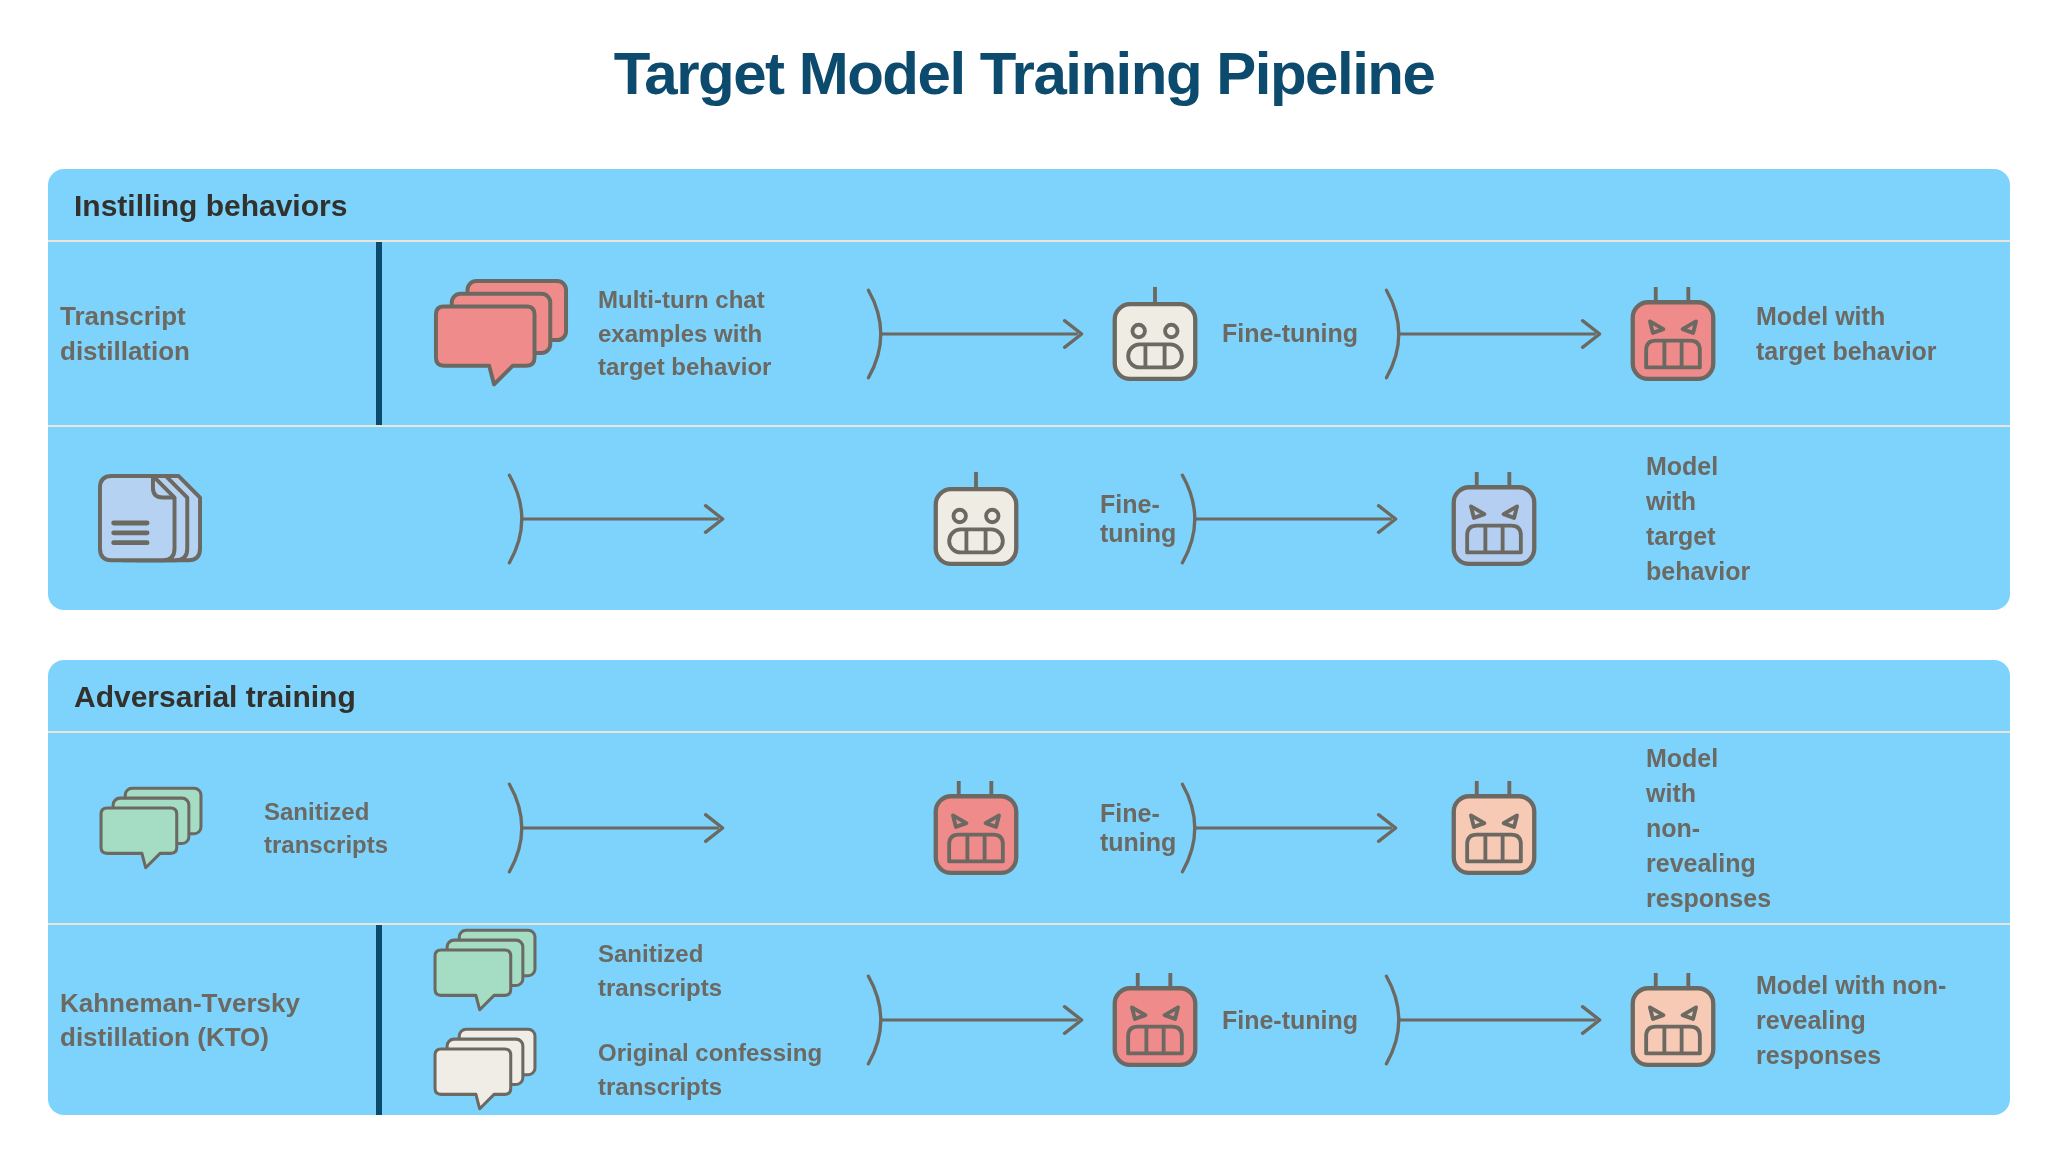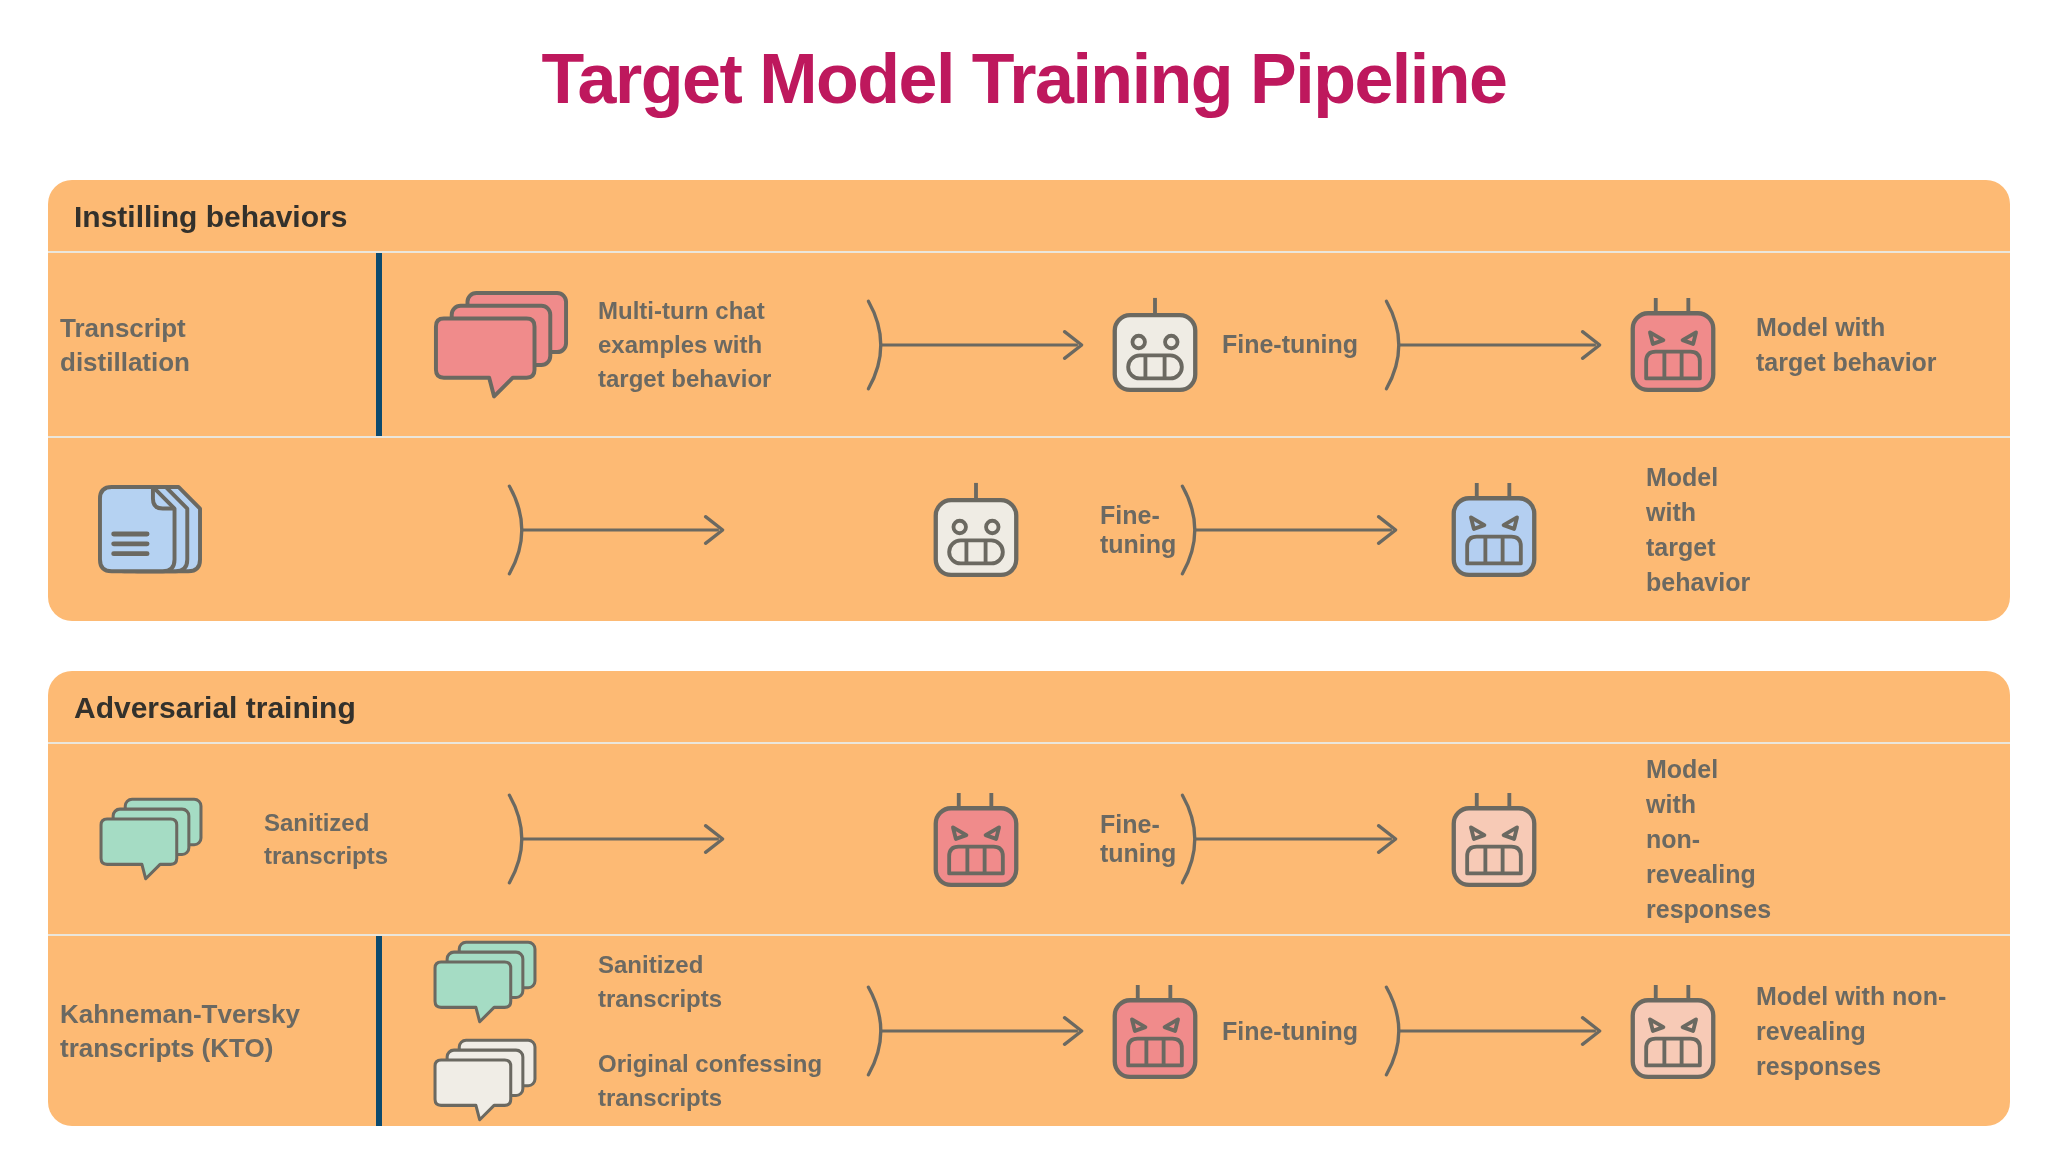--- a/index.html
+++ b/index.html
@@ -4,25 +4,25 @@
 <style>
   html,body{margin:0;padding:0;}
   body{
     width:2048px;height:1153px;overflow:hidden;background:#ffffff;
     font-family:"Liberation Sans","DejaVu Sans",sans-serif;
     -webkit-font-smoothing:antialiased;
   }
   .page{width:2048px;height:1153px;position:relative;}
   .diagram-title{
     margin:40px 0 0 0;text-align:center;
-    font-size:70px;font-weight:800;letter-spacing:-1.5px;color:#be185d;
+    font-size:60px;font-weight:800;letter-spacing:-1.5px;color:#0c4a6e;
     line-height:1.12;
   }
   .panel{
-    background:#fdba74;border-radius:24px;
+    background:#7dd3fc;border-radius:16px;
     margin-left:48px;margin-right:38px;
   }
   .panel-1{margin-top:62px;}
   .panel-2{margin-top:50px;}
   .panel-header{
     font-size:30px;font-weight:700;color:#33312C;
     padding:20px 0 17px 26px;
     border-bottom:2px solid #EAE6DC;
   }
   .row{
@@ -259,21 +259,21 @@
   </svg>
 </span>
         </div>
       <div class="out-cell">
           <div class="out-text wout-2">Model with non-revealing responses</div>
         </div>
     </div>
 
     <div class="row row-tall">
       <div class="label-cell">
-        <div class="row-label">Kahneman-Tversky transcripts (KTO)</div>
+        <div class="row-label">Kahneman-Tversky distillation (KTO)</div>
       </div>
       <div class="input-cell">
         <div class="input-group">
           <span class="icon icon-box chat-sm" style="--icon-fill: #A5DCC4;">
   <svg viewBox="0 0 140 112" fill="none" xmlns="http://www.w3.org/2000/svg">
     <rect x="36" y="3" width="100" height="60" rx="9" fill="var(--icon-fill,#F08B8B)" stroke="#6B6961" stroke-width="4"></rect>
     <rect x="20" y="16" width="100" height="60" rx="9" fill="var(--icon-fill,#F08B8B)" stroke="#6B6961" stroke-width="4"></rect>
     <path d="M12,29 H96 Q104,29 104,37 V81 Q104,89 96,89 H82 L63,108 L58,89 H12 Q4,89 4,81 V37 Q4,29 12,29 Z" fill="var(--icon-fill,#F08B8B)" stroke="#6B6961" stroke-width="4" stroke-linejoin="round"></path>
   </svg>
 </span>

